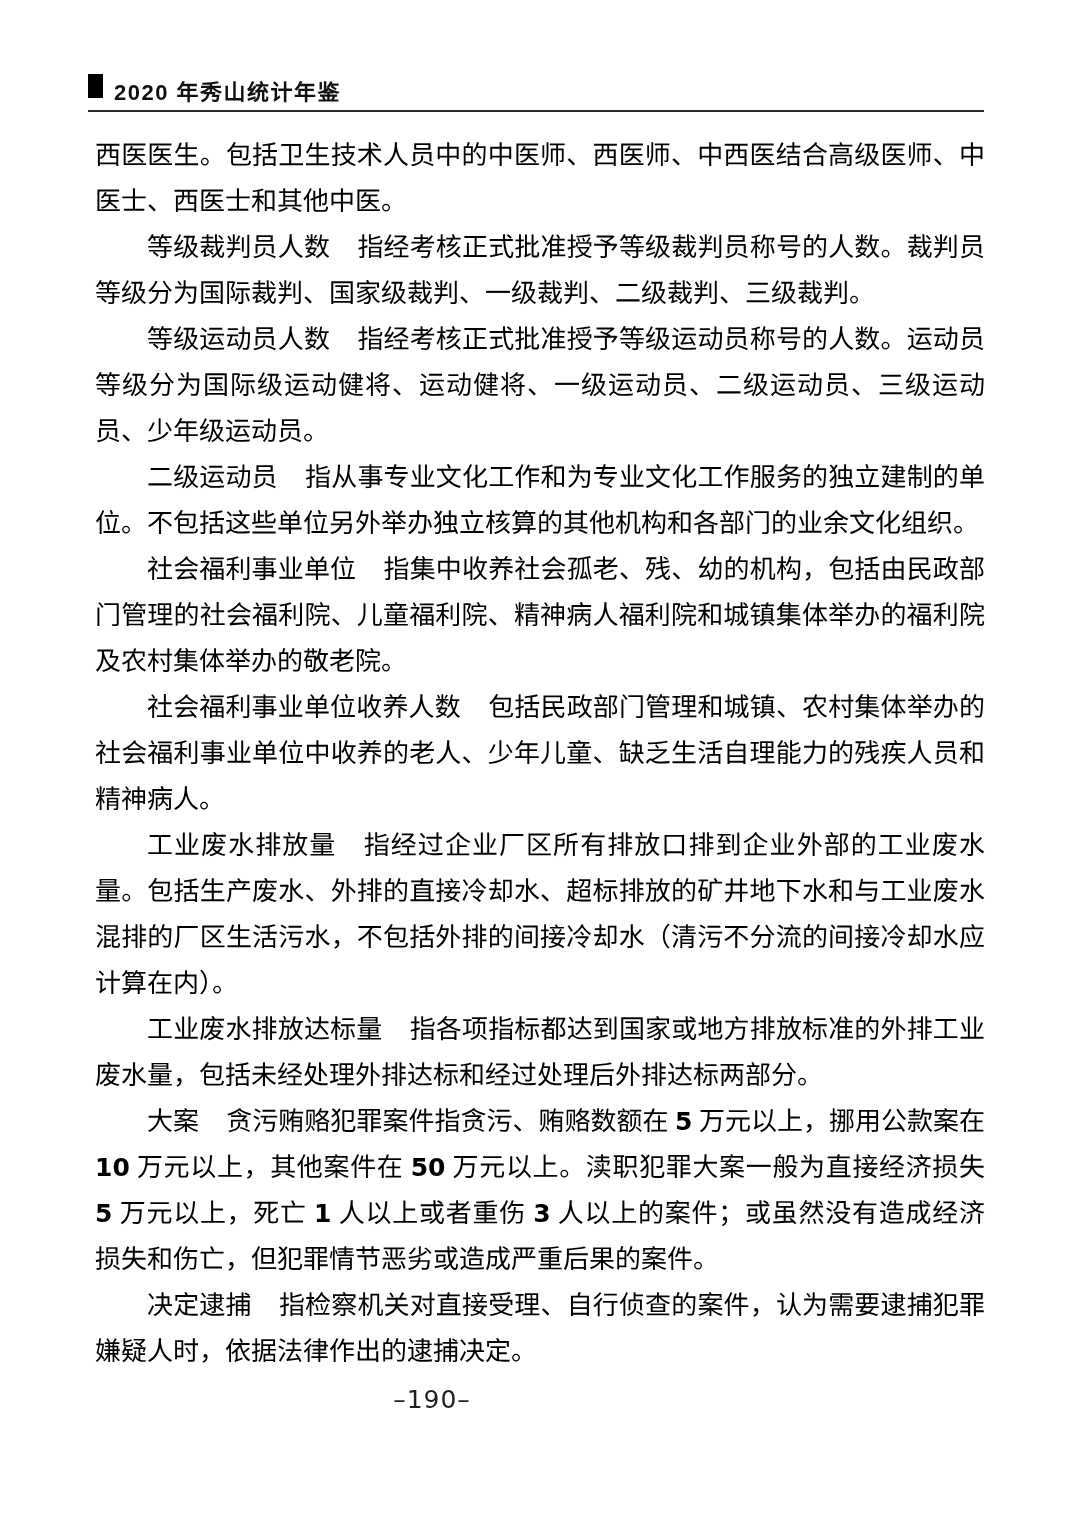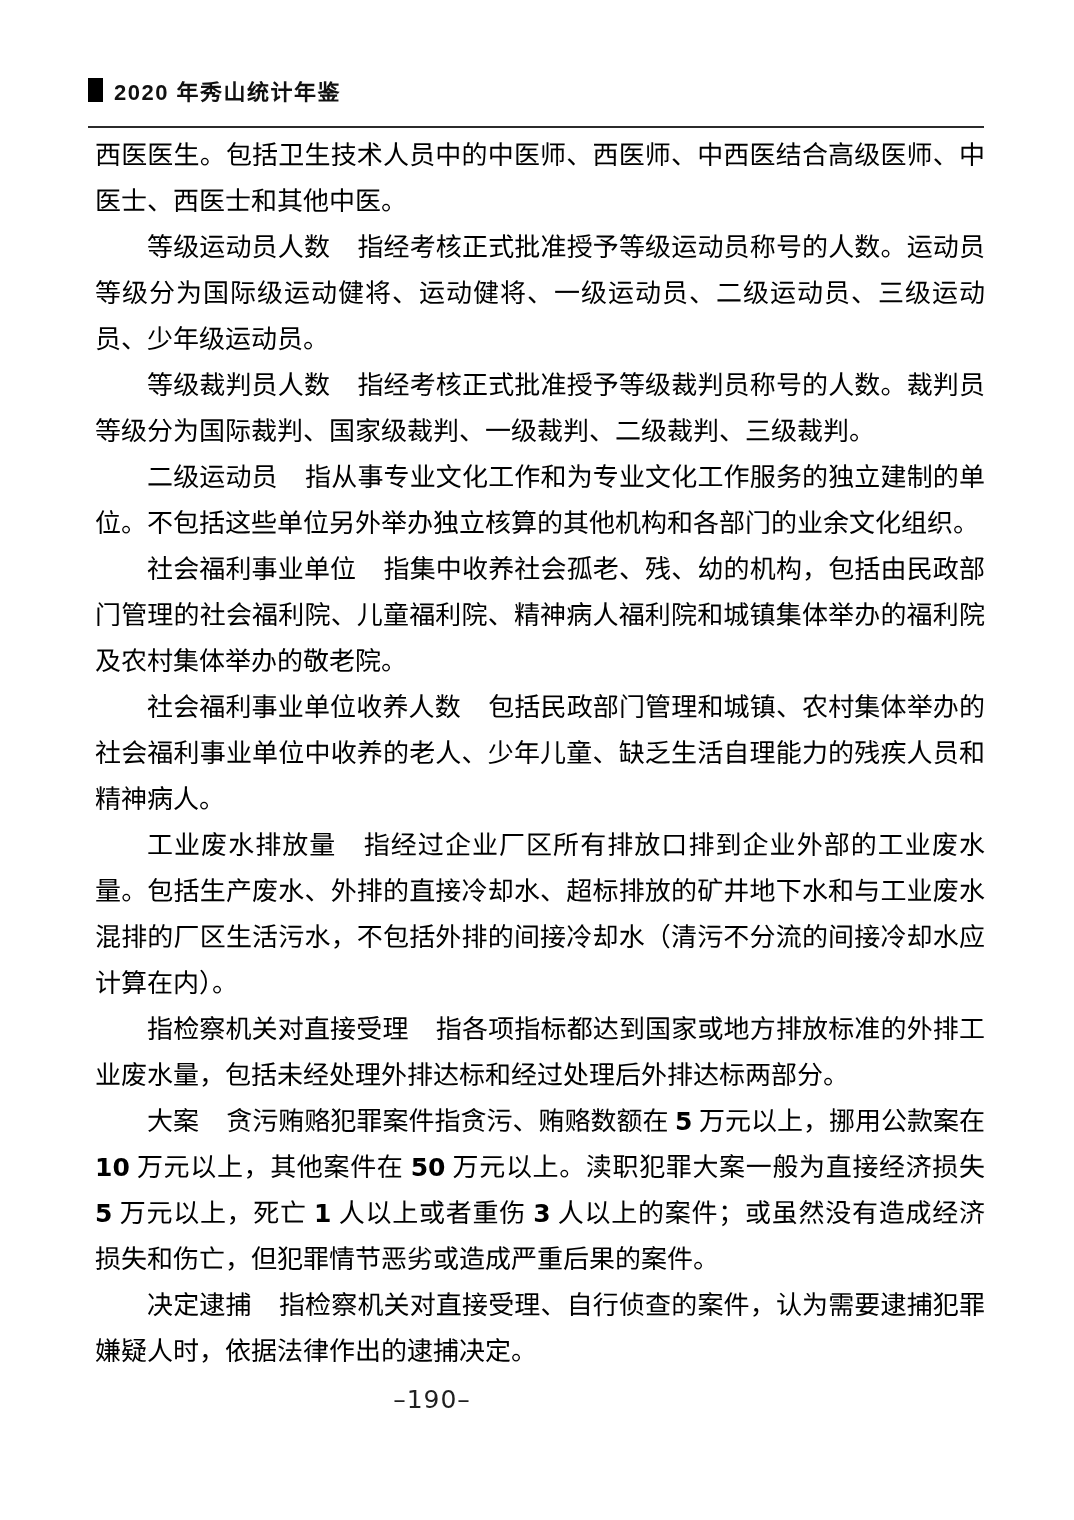--- a/index.html
+++ b/index.html
@@ -14,23 +14,23 @@
     background: #ffffff;
     overflow: hidden;
   }
   
   .header {
     position: absolute;
     left: 88px;
     top: 74px;
     width: 896px;
     display: flex;
-    align-items: center;
+    align-items: flex-start;
     border-bottom: 2px solid #2b2b2b;
-    padding-bottom: 20px;
+    padding-bottom: 4px;
   }
   .header-square {
     width: 15px;
     height: 24px;
     background: #000000;
     margin-right: 11px;
     flex: 0 0 auto;
   }
   .header-title {
     font-family: "Liberation Sans", "DejaVu Sans", sans-serif;
@@ -88,26 +88,26 @@
 
 <div class="page">
 
   <div class="header">
     <div class="header-square"></div>
     <div class="header-title">2020 年秀山统计年鉴</div>
   </div>
 
   <div class="content">
     <p class="para"><span class="term"></span><span class="para-text wrapnum">西医医生。包括卫生技术人员中的中医师、西医师、中西医结合高级医师、中医士、西医士和其他中医。</span></p>
+    <p class="para indent"><span class="term">等级裁判员人数</span><span class="para-text wrapnum">指经考核正式批准授予等级裁判员称号的人数。裁判员等级分为国际裁判、国家级裁判、一级裁判、二级裁判、三级裁判。</span></p>
     <p class="para indent"><span class="term">等级运动员人数</span><span class="para-text wrapnum">指经考核正式批准授予等级运动员称号的人数。运动员等级分为国际级运动健将、运动健将、一级运动员、二级运动员、三级运动员、少年级运动员。</span></p>
-    <p class="para indent"><span class="term">等级裁判员人数</span><span class="para-text wrapnum">指经考核正式批准授予等级裁判员称号的人数。裁判员等级分为国际裁判、国家级裁判、一级裁判、二级裁判、三级裁判。</span></p>
     <p class="para indent"><span class="term">二级运动员</span><span class="para-text wrapnum">指从事专业文化工作和为专业文化工作服务的独立建制的单位。不包括这些单位另外举办独立核算的其他机构和各部门的业余文化组织。</span></p>
     <p class="para indent"><span class="term">社会福利事业单位</span><span class="para-text wrapnum">指集中收养社会孤老、残、幼的机构，包括由民政部门管理的社会福利院、儿童福利院、精神病人福利院和城镇集体举办的福利院及农村集体举办的敬老院。</span></p>
     <p class="para indent"><span class="term">社会福利事业单位收养人数</span><span class="para-text wrapnum">包括民政部门管理和城镇、农村集体举办的社会福利事业单位中收养的老人、少年儿童、缺乏生活自理能力的残疾人员和精神病人。</span></p>
     <p class="para indent"><span class="term">工业废水排放量</span><span class="para-text wrapnum">指经过企业厂区所有排放口排到企业外部的工业废水量。包括生产废水、外排的直接冷却水、超标排放的矿井地下水和与工业废水混排的厂区生活污水，不包括外排的间接冷却水（清污不分流的间接冷却水应计算在内）。</span></p>
-    <p class="para indent"><span class="term">指检察机关对直接受理</span><span class="para-text wrapnum">指各项指标都达到国家或地方排放标准的外排工业废水量，包括未经处理外排达标和经过处理后外排达标两部分。</span></p>
+    <p class="para indent"><span class="term">工业废水排放达标量</span><span class="para-text wrapnum">指各项指标都达到国家或地方排放标准的外排工业废水量，包括未经处理外排达标和经过处理后外排达标两部分。</span></p>
     <p class="para indent"><span class="term">大案</span><span class="para-text wrapnum">贪污贿赂犯罪案件指贪污、贿赂数额在 <span class="num">5</span> 万元以上，挪用公款案在 <span class="num">10</span> 万元以上，其他案件在 <span class="num">50</span> 万元以上。渎职犯罪大案一般为直接经济损失 <span class="num">5</span> 万元以上，死亡 <span class="num">1</span> 人以上或者重伤 <span class="num">3</span> 人以上的案件；或虽然没有造成经济损失和伤亡，但犯罪情节恶劣或造成严重后果的案件。</span></p>
     <p class="para indent"><span class="term">决定逮捕</span><span class="para-text wrapnum">指检察机关对直接受理、自行侦查的案件，认为需要逮捕犯罪嫌疑人时，依据法律作出的逮捕决定。</span></p>
   </div>
 
   <div class="footer">–190–</div>
 
 </div>
 
 </body></html>

